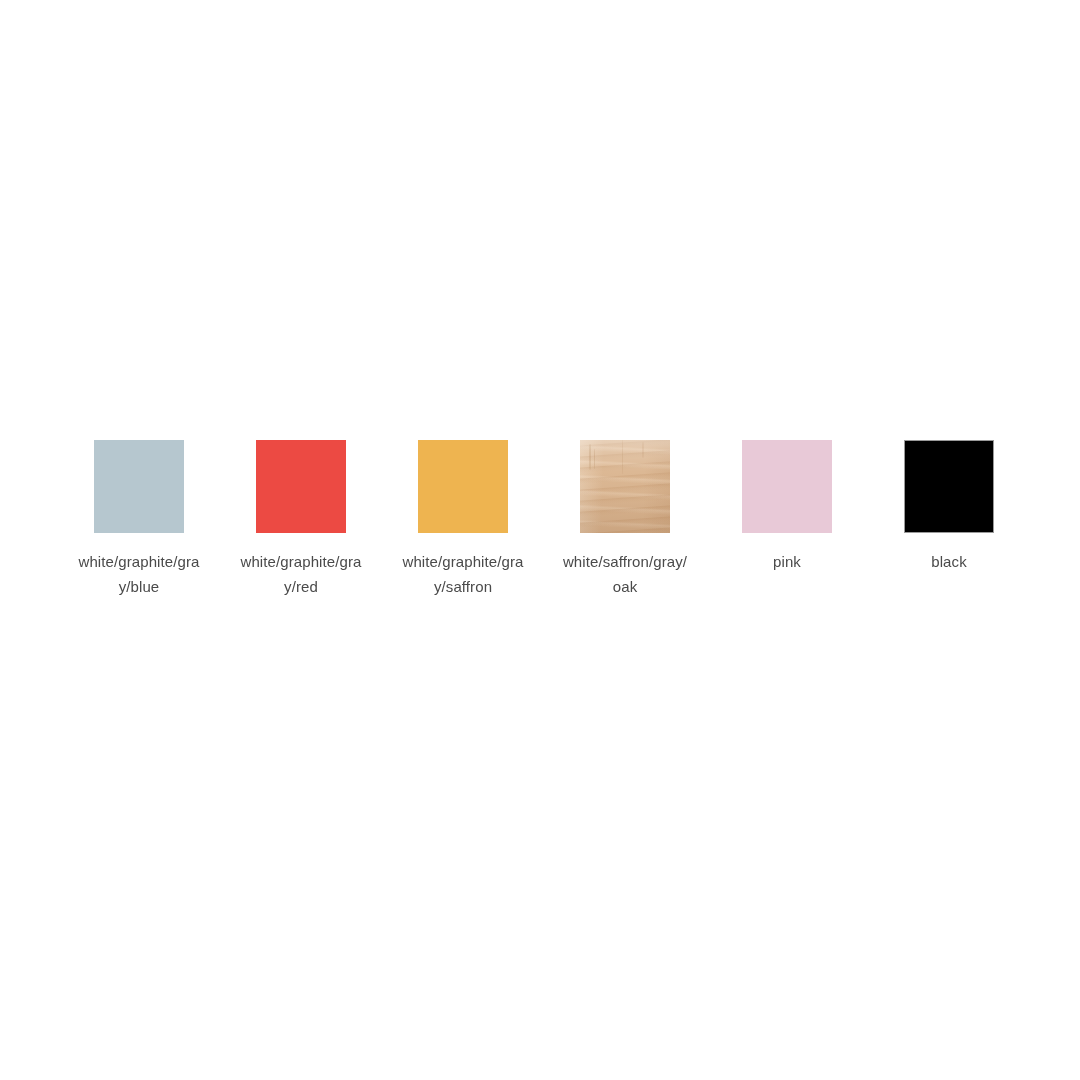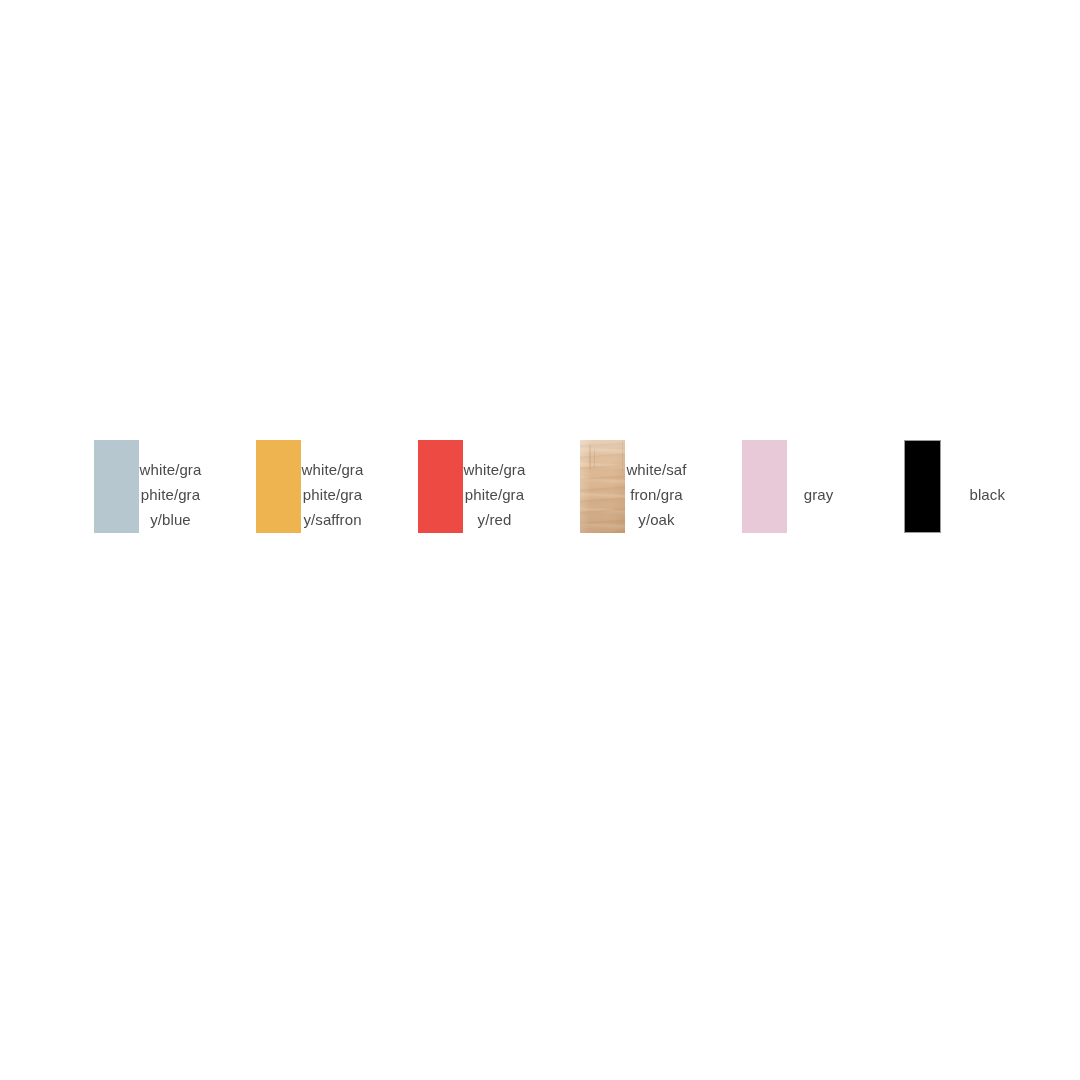--- a/index.html
+++ b/index.html
@@ -31,27 +31,26 @@
     display: flex;
     flex-direction: row;
     align-items: flex-start;
     justify-content: flex-start;
   }
 
   .swatch-option {
     width: 126px;
     margin-right: 36px;
     display: flex;
-    flex-direction: row;
-    align-items: center;
+    flex-direction: column;
+    align-items: flex-end;
     cursor: pointer;
   }
   .swatch-option:last-child {
     margin-right: 0;
-    gap: 22px;
   }
 
   .swatch-chip {
     width: 90px;
     height: 93px;
     box-sizing: border-box;
     position: relative;
     overflow: hidden;
     align-self: flex-start;
     margin-left: 18px;
@@ -114,38 +113,38 @@
 </head>
 <body style="background: rgb(255, 255, 255);">
 
 <div id="swatch-panel">
   <div id="swatch-row">
       <div class="swatch-option">
         <div class="swatch-chip" style="background-color: rgb(182, 199, 207);"></div>
         <div class="swatch-label">white/graphite/gray/blue</div>
       </div>
       <div class="swatch-option">
+        <div class="swatch-chip" style="background-color: rgb(236, 74, 67);"></div>
+        <div class="swatch-label">white/graphite/gray/red</div>
+      </div>
+      <div class="swatch-option">
         <div class="swatch-chip" style="background-color: rgb(238, 180, 80);"></div>
         <div class="swatch-label">white/graphite/gray/saffron</div>
-      </div>
-      <div class="swatch-option">
-        <div class="swatch-chip" style="background-color: rgb(236, 74, 67);"></div>
-        <div class="swatch-label">white/graphite/gray/red</div>
       </div>
       <div class="swatch-option">
         <div class="swatch-chip wood">
           <span class="grain-streak s1"></span>
           <span class="grain-streak s2"></span>
           <span class="grain-streak s3"></span>
           <span class="grain-streak s4"></span>
         </div>
         <div class="swatch-label">white/saffron/gray/oak</div>
       </div>
       <div class="swatch-option">
         <div class="swatch-chip" style="background-color: rgb(232, 201, 215);"></div>
-        <div class="swatch-label">gray</div>
+        <div class="swatch-label">pink</div>
       </div>
       <div class="swatch-option">
         <div class="swatch-chip has-border" style="background-color: rgb(0, 0, 0);"></div>
         <div class="swatch-label">black</div>
       </div>
     </div>
 </div>
 
 </body></html>

